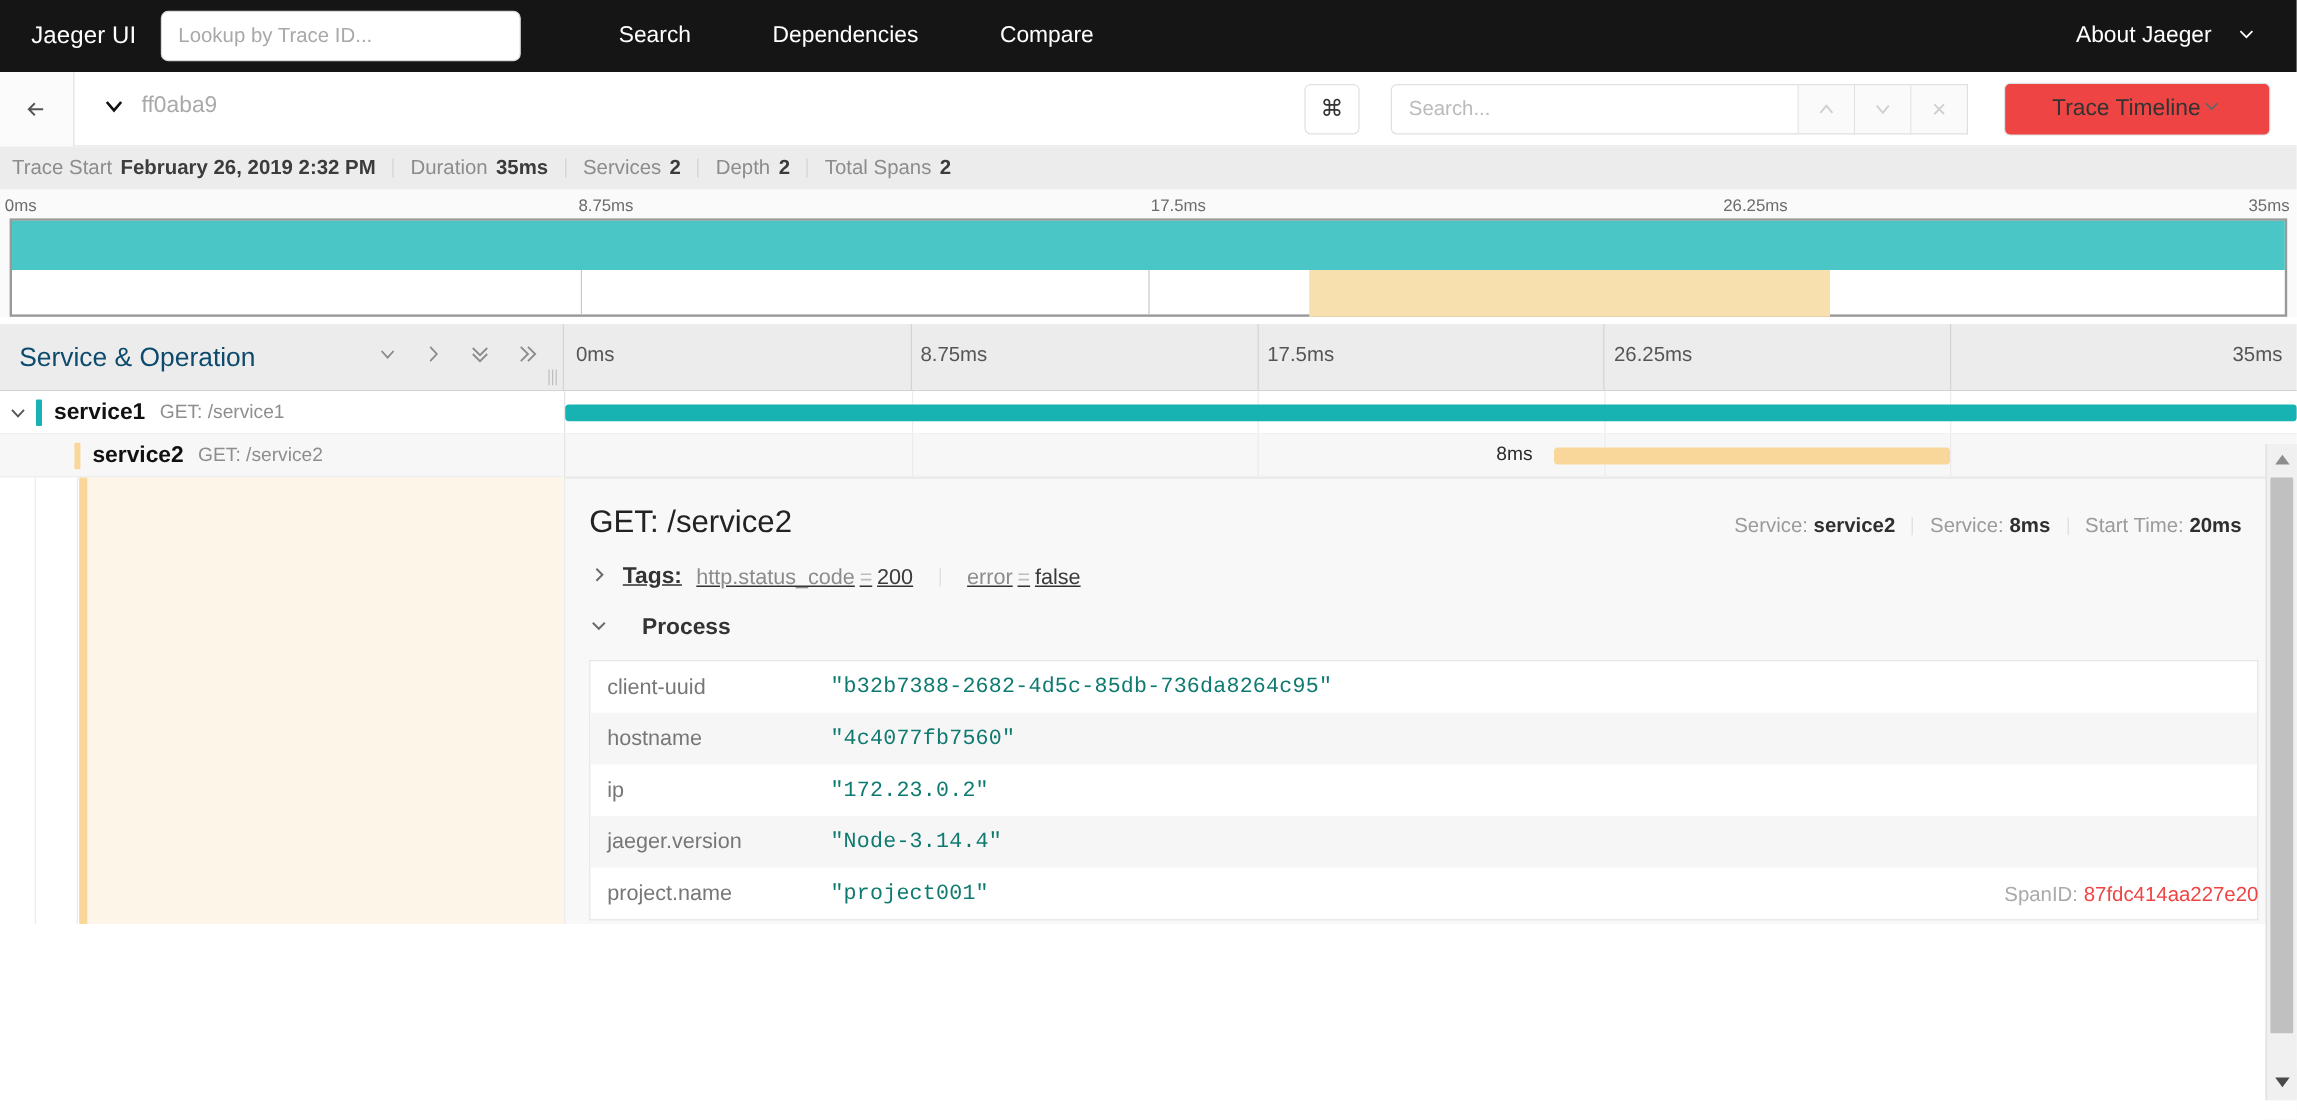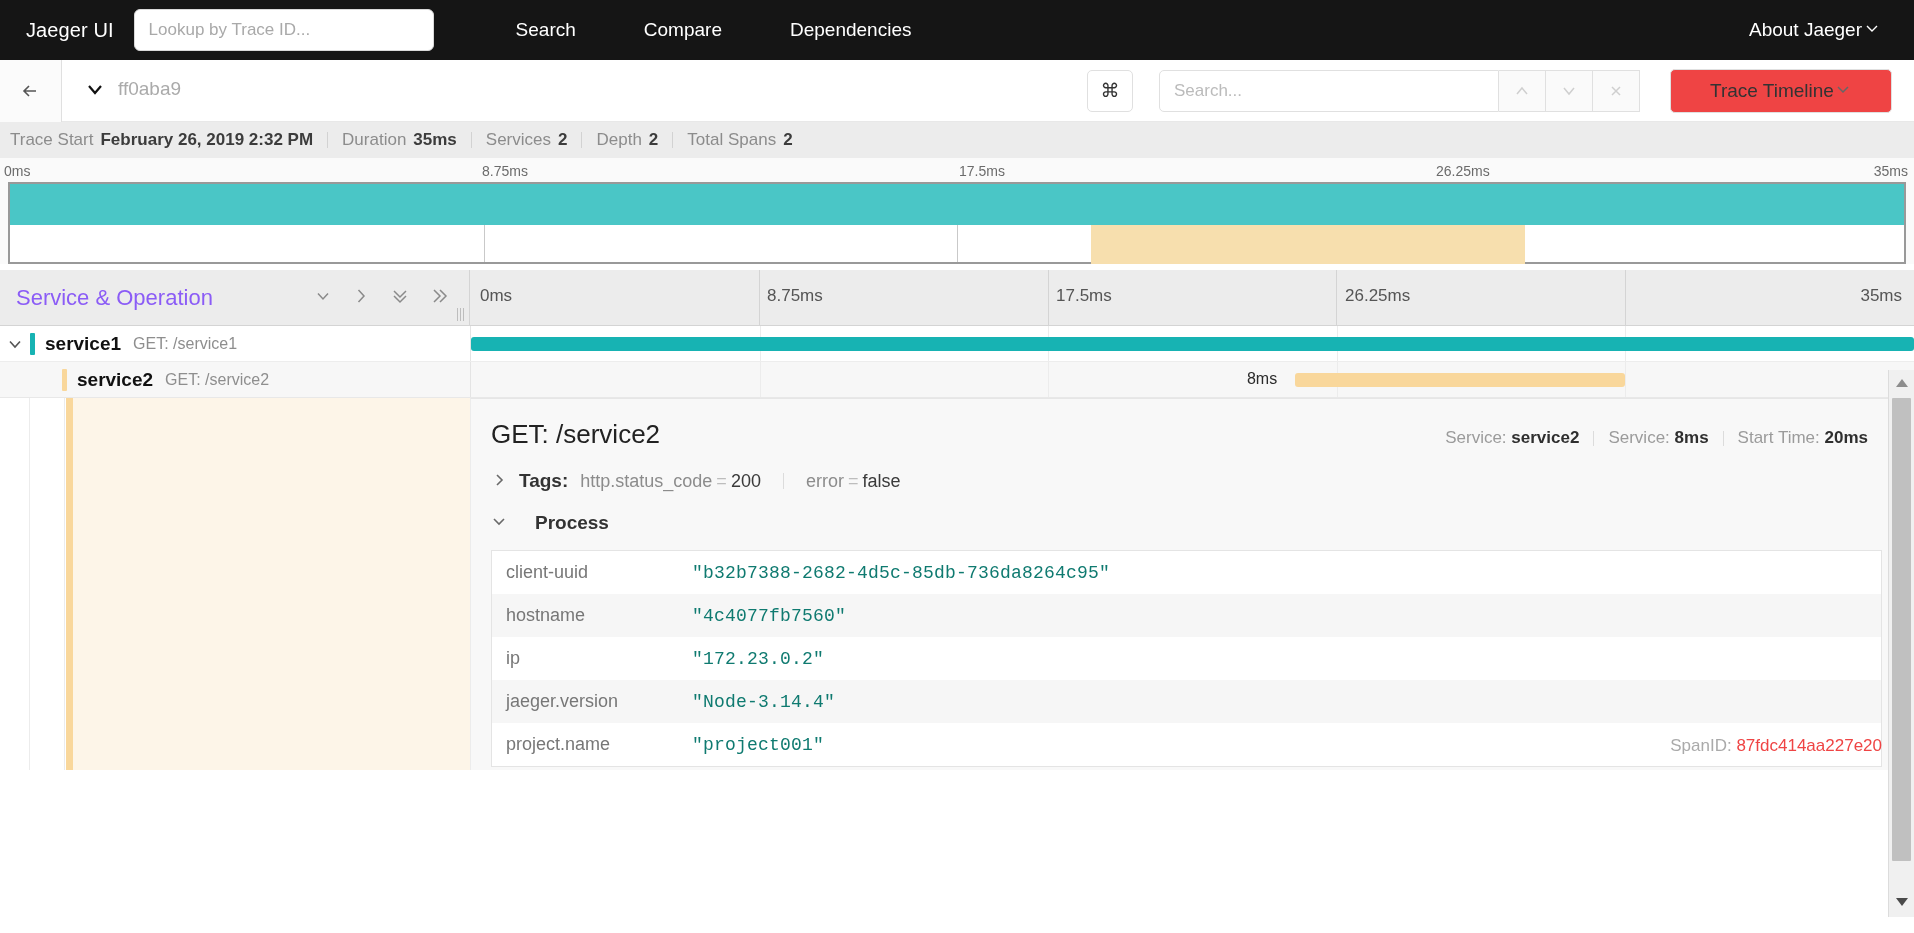--- a/index.html
+++ b/index.html
@@ -19,21 +19,21 @@
     width: 300px; height: 42px; border-radius: 6px; border: 1px solid #d9d9d9;
     background: #fff; color: #555; font-size: 17px; padding: 0 14px;
     font-family: "Liberation Sans", sans-serif; outline: none;
   }
   #traceid-input::placeholder { color: #a9a9a9; }
   .nav-link {
     color: #fff; font-size: 19px; text-decoration: none;
     padding: 0 34px; line-height: 60px; white-space: nowrap;
   }
   #nav-links { display: flex; margin-left: 48px; }
-  #nav-right { margin-left: auto; display: flex; align-items: center; gap: 2px; padding-right: 8px; text-align: right; }
+  #nav-right { margin-left: auto; display: flex; align-items: center; gap: 21px; padding-right: 8px; text-align: right; }
   #about-label { font-size: 19px; color: #fff; }
 
   .chev { display: inline-block; }
 
   
   #trace-header {
     height: 62px; background: #fff; display: flex; align-items: center;
     border-bottom: 1px solid #e8e8e8;
   }
   #back-btn {
@@ -93,21 +93,21 @@
   #mini-row-0 { top: 0; height: 41px; }
   #mini-row-1 { top: 41px; height: 39px; }
   .mini-bar { position: absolute; top: 0; bottom: 0; }
 
   
   #col-header { display: flex; height: 56px; background: #ececec; border-bottom: 1px solid #d4d4d4; position: relative; }
   #col-header-left {
     width: 470px; display: flex; align-items: center; padding-left: 16px;
     border-right: 1px solid #d4d4d4; position: relative;
   }
-  #col-title { font-size: 22px; color: #8b5cf6; }
+  #col-title { font-size: 22px; color: #0c4a6e; }
   #col-icons { margin-left: auto; display: flex; align-items: center; gap: 18px; padding-right: 18px; color: #8a8a8a; }
   #col-header-right { flex: 1; position: relative; }
   .ruler-tick { position: absolute; top: 16px; font-size: 17px; color: #555; }
   .ruler-vline { position: absolute; top: 0; bottom: 0; width: 1px; background: #d4d4d4; }
   #drag-handle {
     position: absolute; right: 2px; bottom: 4px; width: 10px; height: 14px;
     display: flex; gap: 2px; align-items: flex-end;
   }
   #drag-handle i { width: 1px; height: 13px; background: #bdbdbd; display: block; }
 
@@ -143,21 +143,21 @@
     flex: 1; background: #f8f8f8; border-top: 1px solid #e6e6e6;
     border-left: 1px solid #ececec; padding: 0; position: relative;
   }
   #detail-head { display: flex; align-items: baseline; padding: 20px 32px 14px 20px; }
   #detail-op { font-size: 26px; color: #222; }
   #detail-meta { margin-left: auto; display: flex; align-items: baseline; font-size: 17px; color: #9b9b9b; }
   .dm-item { padding: 0 14px; white-space: nowrap; }
   .dm-item b { color: #2f2f2f; }
   .dm-sep { width: 1px; height: 15px; background: #dcdcdc; align-self: center; }
 
-  #tags-line { display: flex; align-items: flex-end; padding: 6px 20px 4px 20px; gap: 12px; }
+  #tags-line { display: flex; align-items: flex-end; padding: 6px 20px 4px 20px; gap: 12px; text-decoration: underline; }
   .accordion-caret { color: #6a6a6a; width: 16px; display: inline-block; }
   #tags-label { font-size: 19px; color: #333; font-weight: bold; }
   .tag-kv { font-size: 18px; color: #8c8c8c; display: flex; align-items: baseline; gap: 4px; }
   .tag-kv .tk { color: #8c8c8c; }
   .tag-kv .teq { color: #bdbdbd; }
   .tag-kv .tv { color: #3a3a3a; }
   .tag-sep { width: 1px; height: 16px; background: #dcdcdc; margin: 0 10px; align-self: center; }
 
   #process-line { display: flex; align-items: center; padding: 16px 20px 10px 20px; gap: 28px; }
   #process-label { font-size: 19px; color: #333; font-weight: bold; }
@@ -198,22 +198,22 @@
   #bottom-strip { position: absolute; left: 0; right: 0; bottom: 0; height: 16px; background: #fff; }
 </style>
 </head>
 <body>
 
 <div id="topnav">
   <div id="brand">Jaeger UI</div>
   <input id="traceid-input" type="text" placeholder="Lookup by Trace ID..." style="">
   <div id="nav-links">
     <a class="nav-link" href="#">Search</a>
+    <a class="nav-link" href="#">Dependencies</a>
     <a class="nav-link" href="#">Compare</a>
-    <a class="nav-link" href="#">Dependencies</a>
   </div>
   <div id="nav-right">
     <span id="about-label">About Jaeger</span>
     <span class="chev">
       <svg width="16" height="16" viewBox="0 0 16 16">
           <path d="M3 6 L8 11 L13 6" stroke="#fff" stroke-width="1.4" fill="none"></path>
         </svg>
     </span>
   </div>
 </div>

